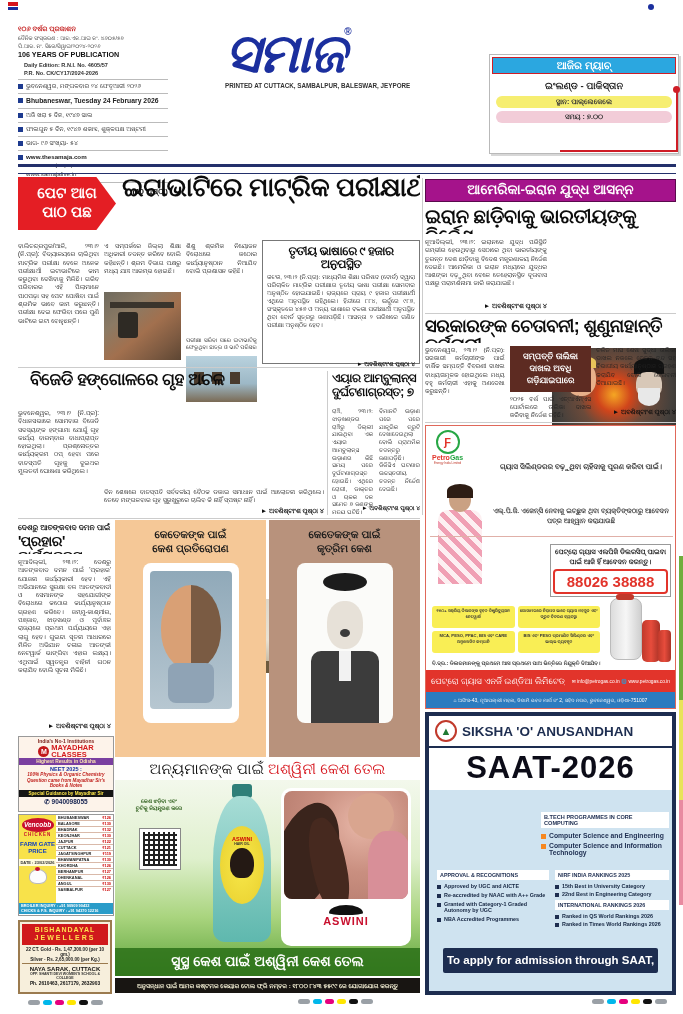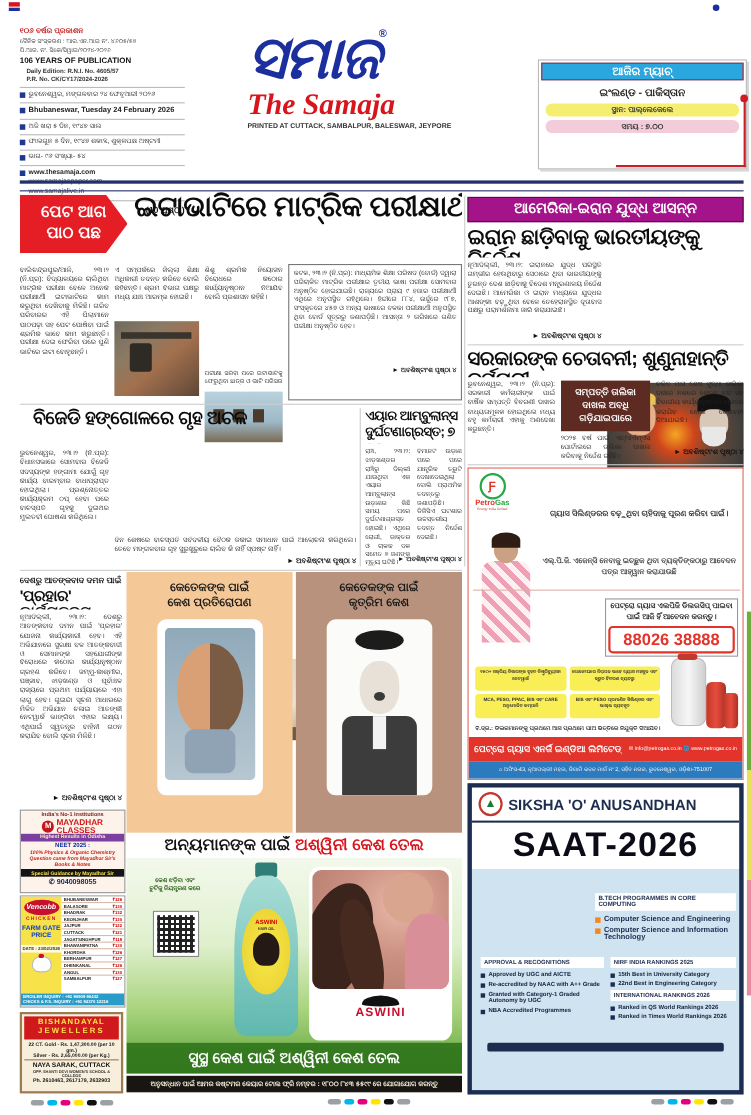--- a/index.html
+++ b/index.html
@@ -79,21 +79,20 @@
     <div style="display:flex;justify-content:space-between;border-top:1px solid #bbb;padding-top:3px;margin-top:1px">
       <span style="font-size:10px;font-weight:bold;color:#111">ଟ ୫.୦୦</span>
       <span style="font-size:8px;font-weight:bold;color:#111">(10 ପୃଷ୍ଠା)</span>
     </div>
   </div>
 
   <div class="abs" style="left:225px;top:26px;width:245px;text-align:left">
     <div>
       <span class="logo-odia">ସମାଜ</span><span style="font-size:10px;color:#1b2f9e;font-weight:bold;vertical-align:top">®</span>
     </div>
-    <div class="logo-eng" style="margin-top:2px">The Samaja</div>
     <div style="font-size:6.3px;font-weight:bold;color:#333;margin-top:2px">PRINTED AT CUTTACK, SAMBALPUR, BALESWAR, JEYPORE</div>
   </div>
 
   <div class="abs mbox" style="left:489px;top:54px;width:188px;height:98px">
     <div style="flex:1;padding:2px">
       <div style="background:#2ba7e0;border:1.5px solid #cf1d26;color:#fff;font-weight:bold;font-size:10.5px;text-align:center;padding:1px 0">ଆଜିର ମ୍ୟାଚ୍</div>
       <div style="font-size:9.5px;font-weight:bold;color:#222;text-align:center;margin:6px 0 4px">ଇଂଲଣ୍ଡ - ପାକିସ୍ତାନ</div>
       <div class="pill" style="background:#f6ee71">ସ୍ଥାନ: ପାଲ୍ଲେକେଲେ</div>
       <div class="pill" style="background:#f2ccd8">ସମୟ : ୭.୦୦</div>
     </div>
@@ -120,20 +119,21 @@
   </div>
   <div class="abs ph" style="left:186px;top:288px;width:71px;height:46px;background:linear-gradient(180deg,#b9d2de 0%,#9db8c6 60%,#7a6a54 100%)">
     <div class="abs" style="left:8px;top:16px;width:10px;height:12px;background:#4a3b2d"></div>
     <div class="abs" style="left:26px;top:16px;width:10px;height:12px;background:#4a3b2d"></div>
     <div class="abs" style="left:44px;top:16px;width:10px;height:12px;background:#4a3b2d"></div>
   </div>
   <div class="abs capt" style="left:104px;top:362px;width:77px;height:0px">ଇଟାଭାଟିରେ କାମ କରୁଥିବା ପରୀକ୍ଷାର୍ଥୀ</div>
   <div class="abs capt" style="left:186px;top:337px;width:71px;height:26px">ପରୀକ୍ଷା ସରିବା ପରେ ଇଟାଭାଟିକୁ ଫେରୁଥିବା ଛାତ୍ର ଓ ଭାଟି ପରିସର</div>
 
   <div class="abs" style="left:262px;top:240px;width:158px;height:124px;border:1px solid #777;box-sizing:border-box;padding:4px">
+    <div class="hl" style="font-size:12px;text-align:center;margin-bottom:3px">ତୃତୀୟ ଭାଷାରେ ୯ ହଜାର ଅନୁପସ୍ଥିତ</div>
     <div class="j" style="font-size:6.1px;height:88px">କଟକ, ୨୩।୨ (ନି.ପ୍ର): ମାଧ୍ୟମିକ ଶିକ୍ଷା ପରିଷଦ (ବୋର୍ଡ) ଦ୍ୱାରା ପରିଚାଳିତ ମାଟ୍ରିକ ପରୀକ୍ଷାର ତୃତୀୟ ଭାଷା ପରୀକ୍ଷା ସୋମବାର ଅନୁଷ୍ଠିତ ହୋଇଯାଇଛି। ରାଜ୍ୟରେ ପ୍ରାୟ ୯ ହଜାର ପରୀକ୍ଷାର୍ଥୀ ଏଥିରେ ଅନୁପସ୍ଥିତ ରହିଥିଲେ। ହିନ୍ଦୀରେ ୮୮୪, ଉର୍ଦ୍ଦୁରେ ୯୮୭, ସଂସ୍କୃତରେ ୪୫୭ ଓ ଅନ୍ୟ ଭାଷାରେ ବଳକା ପରୀକ୍ଷାର୍ଥୀ ଅନୁପସ୍ଥିତ ଥିବା ବୋର୍ଡ ସୂତ୍ରରୁ ଜଣାପଡ଼ିଛି। ଆସନ୍ତା ୨ ତାରିଖରେ ଗଣିତ ପରୀକ୍ଷା ଅନୁଷ୍ଠିତ ହେବ।</div>
     <div class="cont" style="font-size:6px">► ଅବଶିଷ୍ଟାଂଶ ପୃଷ୍ଠା ୪</div>
   </div>
 
   <div class="abs vl" style="left:422px;top:178px;height:337px"></div>
   <div class="abs" style="left:425px;top:179px;width:251px;height:23px;background:#a5138b;border:1px solid #5a0a4d;box-sizing:border-box;color:#fff;font-weight:bold;font-size:13.5px;text-align:center;line-height:20px">ଆମେରିକା-ଇରାନ ଯୁଦ୍ଧ ଆସନ୍ନ</div>
   <div class="abs hl" style="left:425px;top:206px;width:251px;height:28px;font-size:19.5px">ଇରାନ ଛାଡ଼ିବାକୁ ଭାରତୀୟଙ୍କୁ ନିର୍ଦ୍ଦେଶ</div>
   <div class="abs j" style="left:425px;top:238px;width:122px;height:84px;font-size:6.3px">ନୂଆଦିଲ୍ଲୀ, ୨୩।୨: ଇରାନରେ ଯୁଦ୍ଧ ପରିସ୍ଥିତି ଗମ୍ଭୀର ହେଉଥିବାରୁ ସେଠାରେ ଥିବା ଭାରତୀୟଙ୍କୁ ତୁରନ୍ତ ଦେଶ ଛାଡ଼ିବାକୁ ବିଦେଶ ମନ୍ତ୍ରଣାଳୟ ନିର୍ଦ୍ଦେଶ ଦେଇଛି। ଆମେରିକା ଓ ଇରାନ ମଧ୍ୟରେ ଯୁଦ୍ଧର ଆଶଙ୍କା ବଢ଼ୁଥିବା ବେଳେ ତେହେରାନସ୍ଥିତ ଦୂତାବାସ ପକ୍ଷରୁ ପରାମର୍ଶନାମା ଜାରି କରାଯାଇଛି।</div>
   <div class="abs cont" style="left:425px;top:302px;width:122px;font-size:6.5px;background:#fff">► ଅବଶିଷ୍ଟାଂଶ ପୃଷ୍ଠା ୪</div>
   <div class="abs ph" style="left:552px;top:234px;width:124px;height:78px;background:radial-gradient(circle at 50% 60%,#f5a623 0%,#d0451b 22%,#6b4a3a 45%,#44403c 75%,#2f2d2b 100%)">
@@ -305,21 +305,21 @@
       <div style="margin:8px auto 0;width:96px;height:160px;background:#fbfbf9;border-radius:8px;position:relative;overflow:hidden">
         <div style="position:absolute;left:26px;top:10px;width:44px;height:18px;background:#1c1c1c;border-radius:50%"></div>
         <div style="position:absolute;left:30px;top:38px;width:36px;height:48px;background:#e7e1d8;border-radius:45%"></div>
         <div style="position:absolute;left:43px;top:66px;width:10px;height:8px;background:#3a3a3a;border-radius:50%"></div>
         <div style="position:absolute;left:14px;top:88px;width:68px;height:72px;background:#3c3c3c;border-radius:10px 10px 0 0"></div>
         <div style="position:absolute;left:42px;top:88px;width:12px;height:30px;background:#f2f2f2"></div>
       </div>
     </div>
   </div>
 
-  <div class="abs" style="left:115px;top:760px;width:305px;text-align:center;font-weight:bold;font-size:15px;white-space:nowrap;overflow:hidden">
+  <div class="abs" style="left:115px;top:760px;width:305px;text-align:center;font-weight:normal;font-size:15px;white-space:nowrap;overflow:hidden">
     <span style="color:#111">ଅନ୍ୟମାନଙ୍କ ପାଇଁ </span><span style="color:#d6151d">ଅଶ୍ୱିନୀ କେଶ ତେଲ</span>
   </div>
 
   <div class="abs" style="left:115px;top:780px;width:305px;height:196px;background:linear-gradient(180deg,#f3f8ec 0%,#dff0cd 40%,#a9d47e 70%,#5da33a 100%);overflow:hidden">
     <div class="abs" style="left:12px;top:18px;width:64px;font-size:5.5px;font-weight:bold;color:#2a5c18;text-align:center;line-height:1.3">
       <span>କେଶ ଝଡ଼ିବା ଏବଂ</span><br><span>ଚୁଟିକୁ ନିୟନ୍ତ୍ରଣ କରେ</span>
     </div>
     <div class="abs" style="left:24px;top:48px;width:40px;height:40px;background:#fff;border:1px solid #888;background-image:repeating-linear-gradient(90deg,#222 0 2px,transparent 2px 5px),repeating-linear-gradient(0deg,#222 0 2px,transparent 2px 5px);background-size:34px 34px;background-position:3px 3px;background-repeat:no-repeat"></div>
     <div class="abs" style="left:96px;top:4px;width:62px;height:162px">
       <div style="margin:0 auto;width:20px;height:14px;background:#2f7f78;border-radius:3px"></div>
@@ -384,21 +384,21 @@
       <div style="background:#f9ee55;border-radius:3px;padding:2px;font-size:4.2px;font-weight:bold;color:#333;text-align:center;line-height:1.35;height:18px;overflow:hidden">BIS ଏବଂ PESO ପ୍ରମାଣିତ ସିଲିଣ୍ଡର ଏବଂ ଭାଲ୍ଭ ବ୍ୟବହୃତ</div>
     </div>
     <div class="abs" style="left:182px;top:172px;width:64px;height:66px">
       <div style="position:absolute;left:2px;top:0;width:30px;height:60px;background:linear-gradient(90deg,#dcdcdc,#f6f6f6,#cfcfcf);border-radius:8px;border:1px solid #bbb"></div>
       <div style="position:absolute;left:8px;top:-4px;width:18px;height:6px;background:#c0392b;border-radius:3px"></div>
       <div style="position:absolute;left:34px;top:22px;width:18px;height:42px;background:linear-gradient(90deg,#c0392b,#e74c3c,#a93226);border-radius:5px"></div>
       <div style="position:absolute;left:50px;top:32px;width:13px;height:32px;background:linear-gradient(90deg,#c0392b,#e74c3c,#a93226);border-radius:4px"></div>
     </div>
     <div class="abs" style="left:6px;top:234px;width:240px;font-size:5.4px;font-weight:bold;color:#333;white-space:nowrap;overflow:hidden">ବି.ଦ୍ର.: ଡିଲରମାନଙ୍କୁ ପ୍ରଥମେ ଆସ ପ୍ରଥମେ ପାଅ ଭିତ୍ତିରେ ନିଯୁକ୍ତି ଦିଆଯିବ।</div>
     <div class="abs" style="left:0;top:244px;width:249px;height:22px;background:#e2342b;color:#fff;display:flex;align-items:center;justify-content:space-between;padding:0 5px;box-sizing:border-box">
-      <span style="font-size:8.5px;font-weight:bold;white-space:nowrap;overflow:hidden">ପେଟ୍ରୋ ଗ୍ୟାସ ଏନର୍ଜି ଇଣ୍ଡିଆ ଲିମିଟେଡ୍</span>
+      <span style="font-size:8.5px;font-weight:normal;white-space:nowrap;overflow:hidden">ପେଟ୍ରୋ ଗ୍ୟାସ ଏନର୍ଜି ଇଣ୍ଡିଆ ଲିମିଟେଡ୍</span>
       <span style="font-size:4.8px;white-space:nowrap"><span>✉ </span><span>info@petrogas.co.in</span> <span>🌐 </span><span>www.petrogas.co.in</span></span>
     </div>
     <div class="abs" style="left:0;top:266px;width:249px;height:16px;background:#2c7bbf;color:#fff;font-size:5px;text-align:center;line-height:16px;white-space:nowrap;overflow:hidden"><span>⌂ </span><span>ଅଫିସ-43, ନୂଆପଲ୍ଲୀ ମହଲ, ଡିଗାମି ଭବନ ମାର୍ଗ ନଂ 2, ସହିଦ ନଗର, ଭୁବନେଶ୍ୱର, ଓଡ଼ିଶା-751007</span></div>
   </div>
 
   <div class="abs" style="left:425px;top:712px;width:251px;height:283px;border:4px solid #1d2d50;background:#cfe3f0;box-sizing:border-box;overflow:hidden">
     <div style="background:#fff;display:flex;align-items:center;gap:5px;padding:4px 6px;border-bottom:2px solid #1d2d50">
       <div style="width:22px;height:22px;border-radius:50%;border:2px solid #c0392b;box-sizing:border-box;text-align:center;line-height:18px;color:#1e7a33;font-size:11px;flex:none">▲</div>
       <div style="font-size:13.5px;font-weight:bold;color:#1d2d50;white-space:nowrap">SIKSHA 'O' ANUSANDHAN</div>
     </div>
@@ -450,20 +450,21 @@
           <span class="sq" style="background:#1d2d50;width:4px;height:4px"></span>
           <span style="font-size:5.4px;font-weight:bold;color:#13233f">Ranked in QS World Rankings 2026</span>
         </div>
       <div style="display:flex;margin-top:2px">
           <span class="sq" style="background:#1d2d50;width:4px;height:4px"></span>
           <span style="font-size:5.4px;font-weight:bold;color:#13233f">Ranked in Times World Rankings 2026</span>
         </div>
     </div>
 
     <div class="abs" style="left:14px;top:232px;width:215px;background:#1d2d50;color:#fff;text-align:center;font-weight:bold;font-size:11.5px;line-height:1.45;padding:4px 0;border-radius:2px">
+      <div>To apply for admission through SAAT,</div>
     </div>
   </div>
   <div class="abs dots" style="left:592px;top:999px">
     <span class="dot" style="background:#9aa0a6;width:12px"></span>
       <span class="dot" style="background:#00b7eb"></span>
       <span class="dot" style="background:#e6007e"></span>
       <span class="dot" style="background:#ffe600"></span>
       <span class="dot" style="background:#111"></span>
       <span class="dot" style="background:#9aa0a6;width:12px"></span>
   </div>

